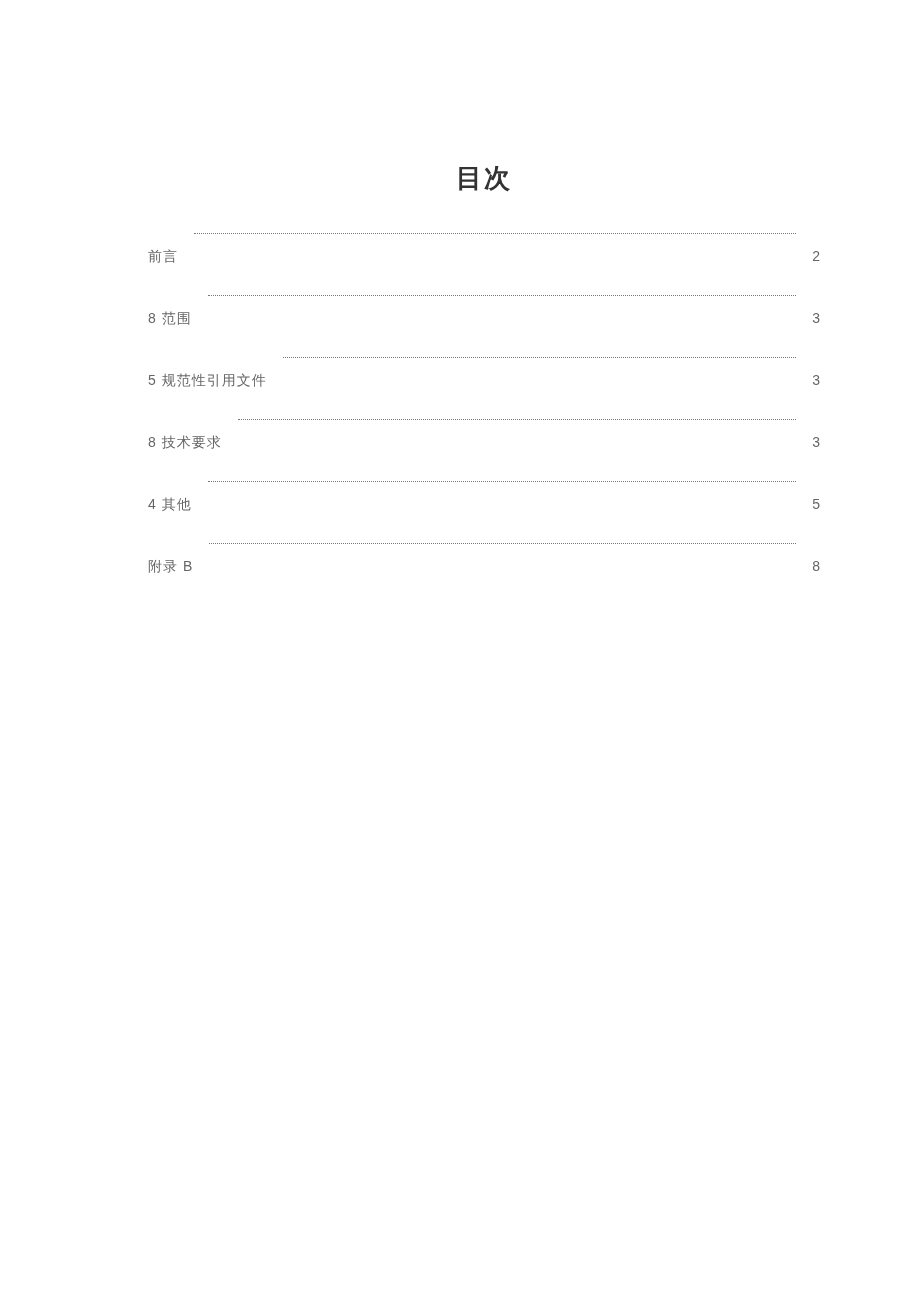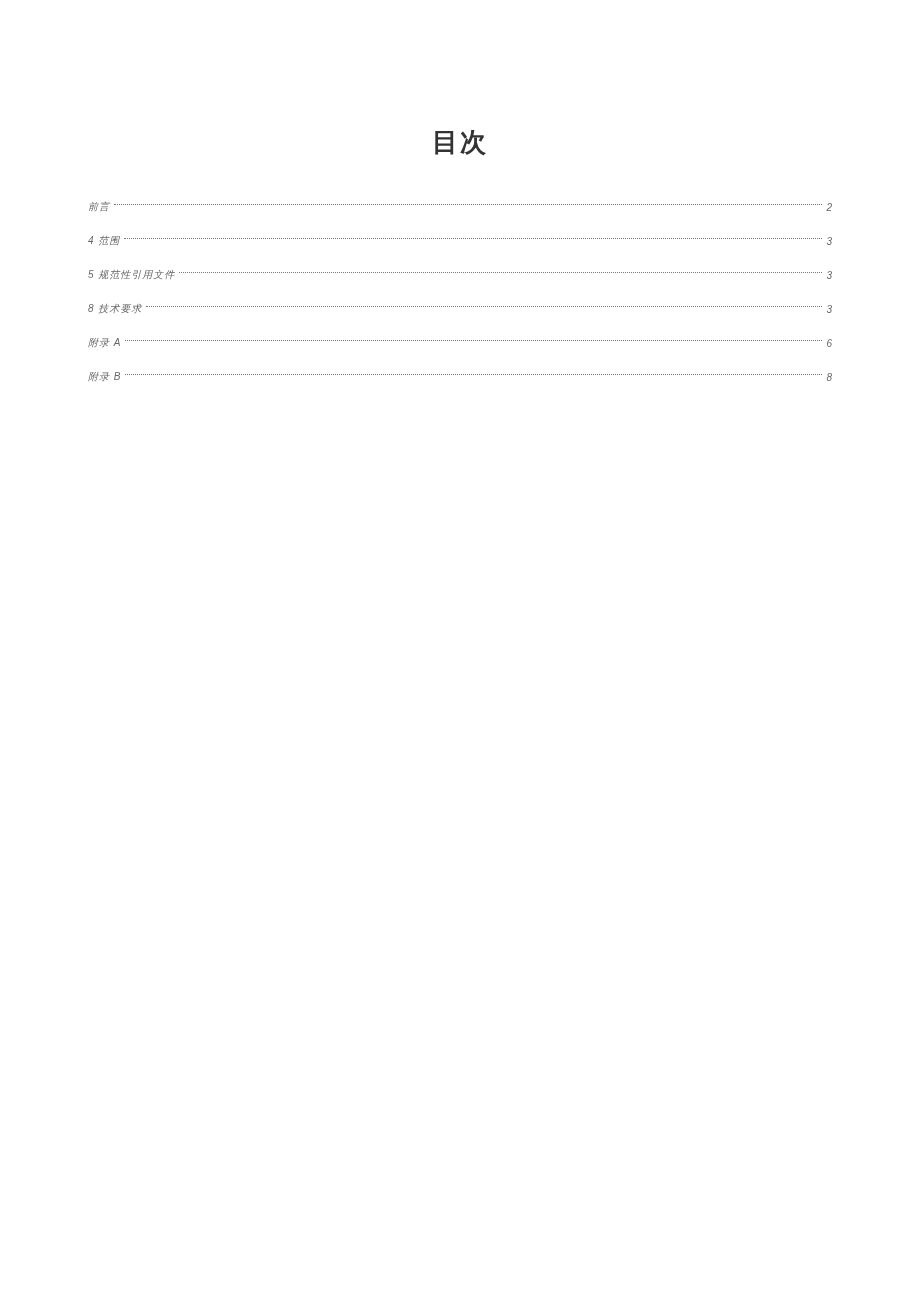--- a/index.html
+++ b/index.html
@@ -1,39 +1,38 @@
 <!DOCTYPE html>
 <html><head>
   <meta charset="utf-8">
   <style>
-    * { margin: 0; padding: 0; box-sizing: border-box; }
+    * { margin: 12px; padding: 0; box-sizing: border-box; }
     body {
       width: 920px;
       height: 1301px;
       background: #fff;
       font-family: "Microsoft YaHei", "SimSun", Arial, sans-serif;
       color: #555;
       padding: 125px 88px 0 88px;
     }
     .title {
       text-align: center;
       font-size: 26px;
       font-weight: bold;
       color: #333;
       margin-bottom: 40px;
       letter-spacing: 2px;
     }
     .toc-entry {
       display: flex;
-      align-items: center;
-      font-size: 10px;
+      align-items: flex-start;
+      font-size: 14px;
       color: #666;
       margin-bottom: 20px;
       white-space: nowrap;
-      font-style: italic;
     }
     .toc-label {
       flex: 0 0 auto;
       letter-spacing: 1px;
     }
     .toc-dots {
       flex: 1 1 auto;
       overflow: hidden;
       margin: 0 4px;
       border-bottom: 1.5px dotted #777;
@@ -53,37 +52,37 @@
 
 <h1 class="title">目次</h1>
 
 <div class="toc">
   <div class="toc-entry">
     <span class="toc-label">前言</span>
     <span class="toc-dots"></span>
     <span class="toc-page">2</span>
   </div>
   <div class="toc-entry">
-    <span class="toc-label">4 范围</span>
+    <span class="toc-label">8 范围</span>
     <span class="toc-dots"></span>
     <span class="toc-page">3</span>
   </div>
   <div class="toc-entry">
     <span class="toc-label">5 规范性引用文件</span>
     <span class="toc-dots"></span>
     <span class="toc-page">3</span>
   </div>
   <div class="toc-entry">
     <span class="toc-label">8 技术要求</span>
     <span class="toc-dots"></span>
     <span class="toc-page">3</span>
   </div>
   <div class="toc-entry">
-    <span class="toc-label">附录 A</span>
-    <span class="toc-dots tight"></span>
-    <span class="toc-page">6</span>
+    <span class="toc-label">4 其他</span>
+    <span class="toc-dots"></span>
+    <span class="toc-page">5</span>
   </div>
   <div class="toc-entry">
     <span class="toc-label">附录 B</span>
     <span class="toc-dots tight"></span>
     <span class="toc-page">8</span>
   </div>
 </div>
 
 </body></html>

